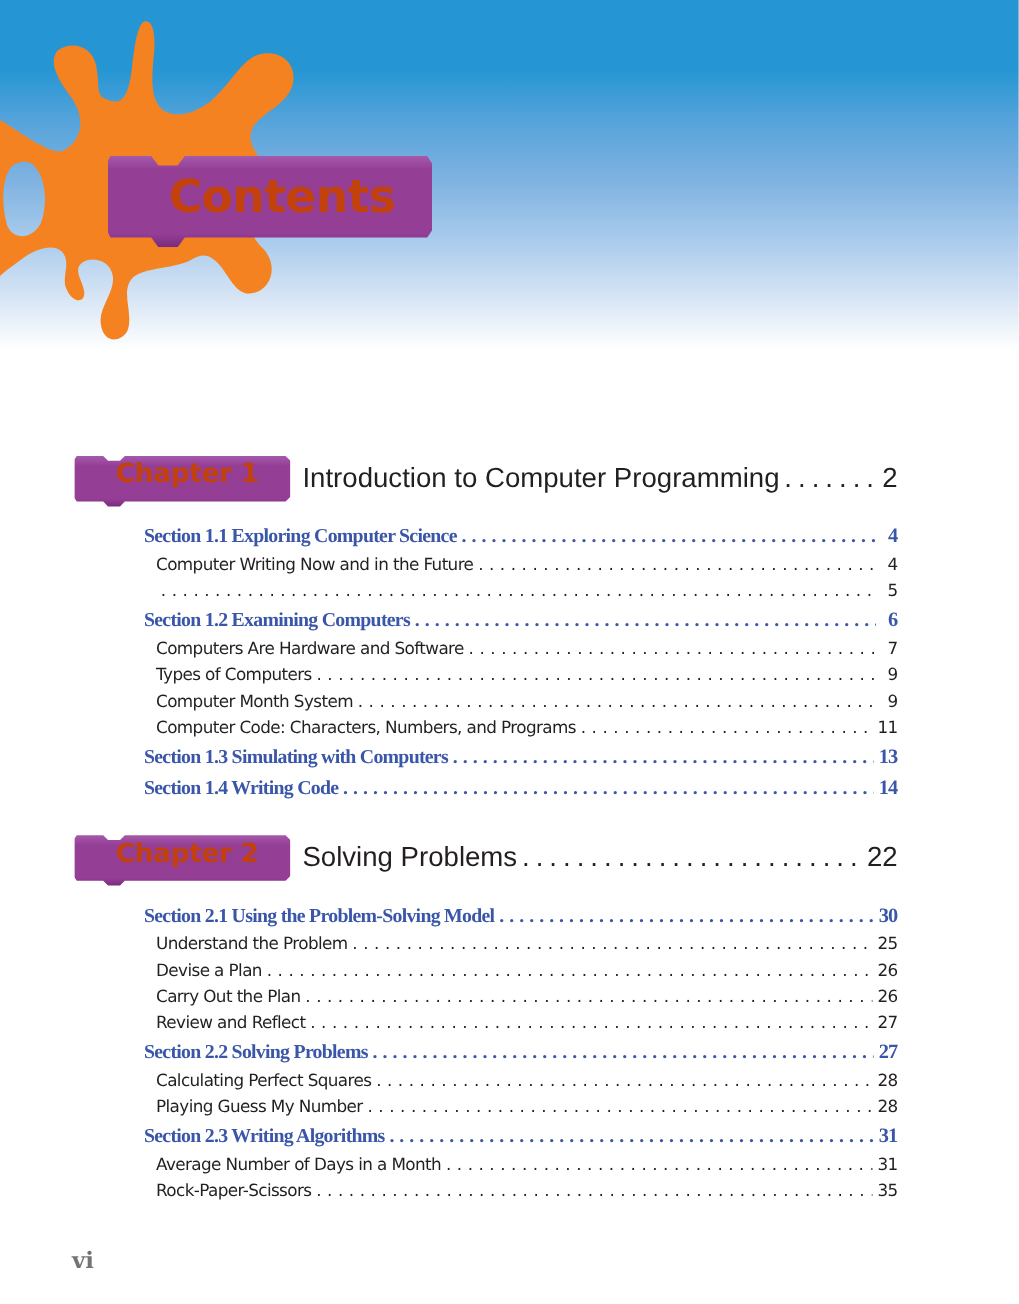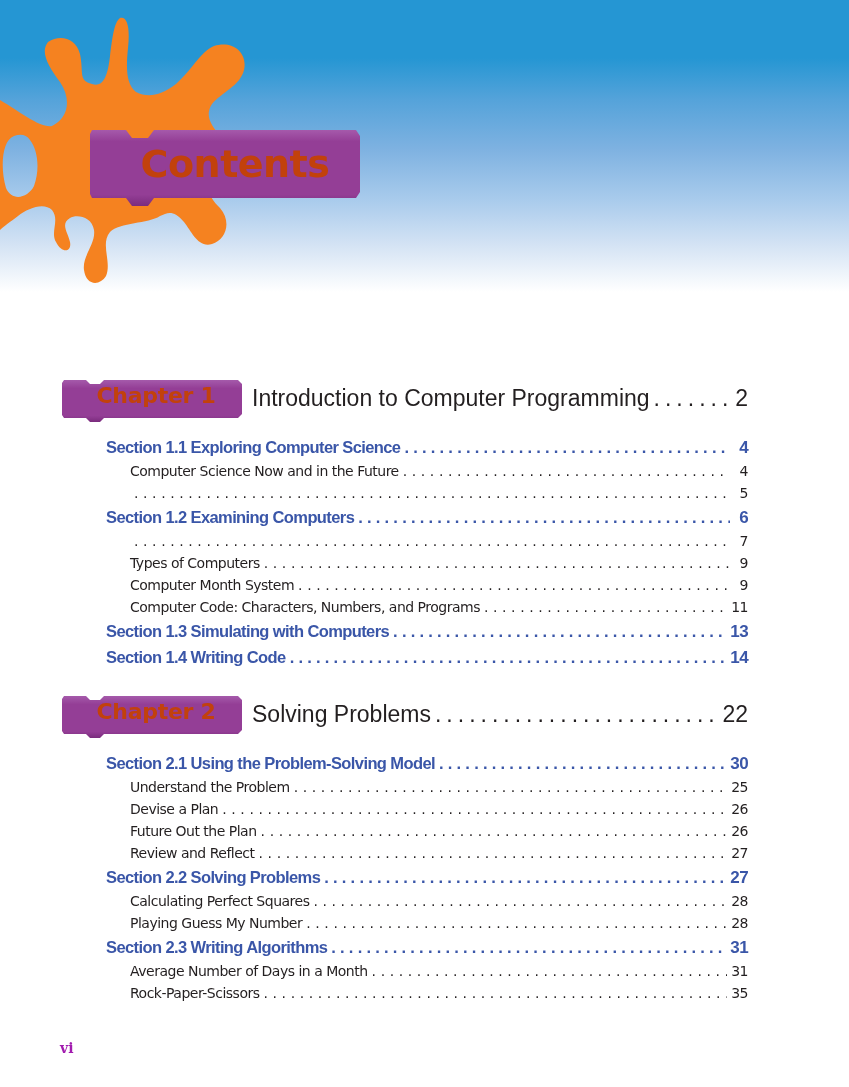--- a/index.html
+++ b/index.html
@@ -35,34 +35,34 @@
     }
     .chapter-title-row .t { white-space: nowrap; transform-origin: left; }
     .dots { flex: 1; overflow: hidden; white-space: nowrap; margin: 0 4px; letter-spacing: 3px; }
     .chapter-title-row .dots { letter-spacing: 5px; }
     .chapter-title-row .p { white-space: nowrap; }
 
     .toc-list { position: absolute; left: 44px; right: 0; }
     .row { display: flex; align-items: baseline; white-space: nowrap; }
     .row.section {
       color: #3a56a8; font-weight: bold; font-size: 16.5px; height: 26px; line-height: 26px;
-      font-family: Liberation Sans, sans-serif; letter-spacing: -0.6px;
+      font-family: Liberation Serif, serif; letter-spacing: -0.6px; margin-left: 14px;
     }
     .row.section .p { font-size: 17px; }
     .row.sub {
       color: #231f20; font-size: 14px; height: 22px; line-height: 22px;
       padding-left: 24px; font-family: "DejaVu Sans", sans-serif; letter-spacing: -0.5px;
     }
     .row .dots { color: inherit; font-weight: bold; letter-spacing: 4.2px; }
     .row.sub .dots { font-weight: normal; letter-spacing: 4.6px; }
     .row .p { min-width: 14px; text-align: right; }
 
     .folio {
       position: absolute; left: 60px; top: 1040px; font-family: "DejaVu Serif", serif;
-      font-weight: bold; font-size: 14px; color: #a21caf;
+      font-weight: bold; font-size: 19px; color: #737373;
     }
   </style>
 </head>
 <body>
 
 <div class="header-bg"></div>
 
 <svg class="splat" viewBox="0 0 260 290">
   <path fill="#f58220" d="M0,100 C20,112 40,128 52,126 C68,118 72,100 60,82 C48,66 40,52 48,42 C60,34 76,38 80,54 C84,74 78,80 92,84 C104,88 108,74 110,56 C112,40 114,22 120,18 C128,16 130,30 128,48 C126,68 126,84 136,92 C148,98 160,96 176,84 C192,70 200,52 214,46 C232,40 248,52 244,70 C240,86 222,92 212,104 C204,116 212,126 220,136 C230,148 222,168 212,180 C206,190 210,198 220,208 C232,222 226,240 212,244 C198,248 192,232 184,222 C174,210 168,212 160,216 C148,224 120,222 110,232 C100,244 112,262 106,276 C100,286 86,286 84,270 C82,256 96,244 94,230 C92,216 76,214 70,218 C60,224 68,232 70,242 C72,252 62,254 56,242 C50,232 60,220 52,210 C44,202 28,208 18,216 C10,222 4,226 0,230 Z M14,136 C2,140 0,168 6,188 C12,202 28,198 34,186 C40,170 38,150 30,140 C26,134 20,134 14,136 Z"></path>
 </svg>
@@ -103,34 +103,35 @@
     <span class="p">2</span>
   </div>
 
   <div class="toc-list" style="top:56px;">
     <div class="row section">
       <span>Section 1.1 Exploring Computer Science</span>
       <span class="dots">........................................................................................................................</span>
       <span class="p">4</span>
     </div>
     <div class="row sub">
-      <span>Computer Science Now and in the Future</span>
+      <span>Computer Writing Now and in the Future</span>
       <span class="dots">........................................................................................................................</span>
       <span class="p">4</span>
     </div>
     <div class="row sub">
       <span class="dots">........................................................................................................................</span>
       <span class="p">5</span>
     </div>
     <div class="row section">
       <span>Section 1.2 Examining Computers</span>
       <span class="dots">........................................................................................................................</span>
       <span class="p">6</span>
     </div>
     <div class="row sub">
+      <span>Computers Are Hardware and Software</span>
       <span class="dots">........................................................................................................................</span>
       <span class="p">7</span>
     </div>
     <div class="row sub">
       <span>Types of Computers</span>
       <span class="dots">........................................................................................................................</span>
       <span class="p">9</span>
     </div>
     <div class="row sub">
       <span>Computer Month System</span>
@@ -178,21 +179,21 @@
       <span>Understand the Problem</span>
       <span class="dots">........................................................................................................................</span>
       <span class="p">25</span>
     </div>
     <div class="row sub">
       <span>Devise a Plan</span>
       <span class="dots">........................................................................................................................</span>
       <span class="p">26</span>
     </div>
     <div class="row sub">
-      <span>Future Out the Plan</span>
+      <span>Carry Out the Plan</span>
       <span class="dots">........................................................................................................................</span>
       <span class="p">26</span>
     </div>
     <div class="row sub">
       <span>Review and Reflect</span>
       <span class="dots">........................................................................................................................</span>
       <span class="p">27</span>
     </div>
     <div class="row section">
       <span>Section 2.2 Solving Problems</span>

